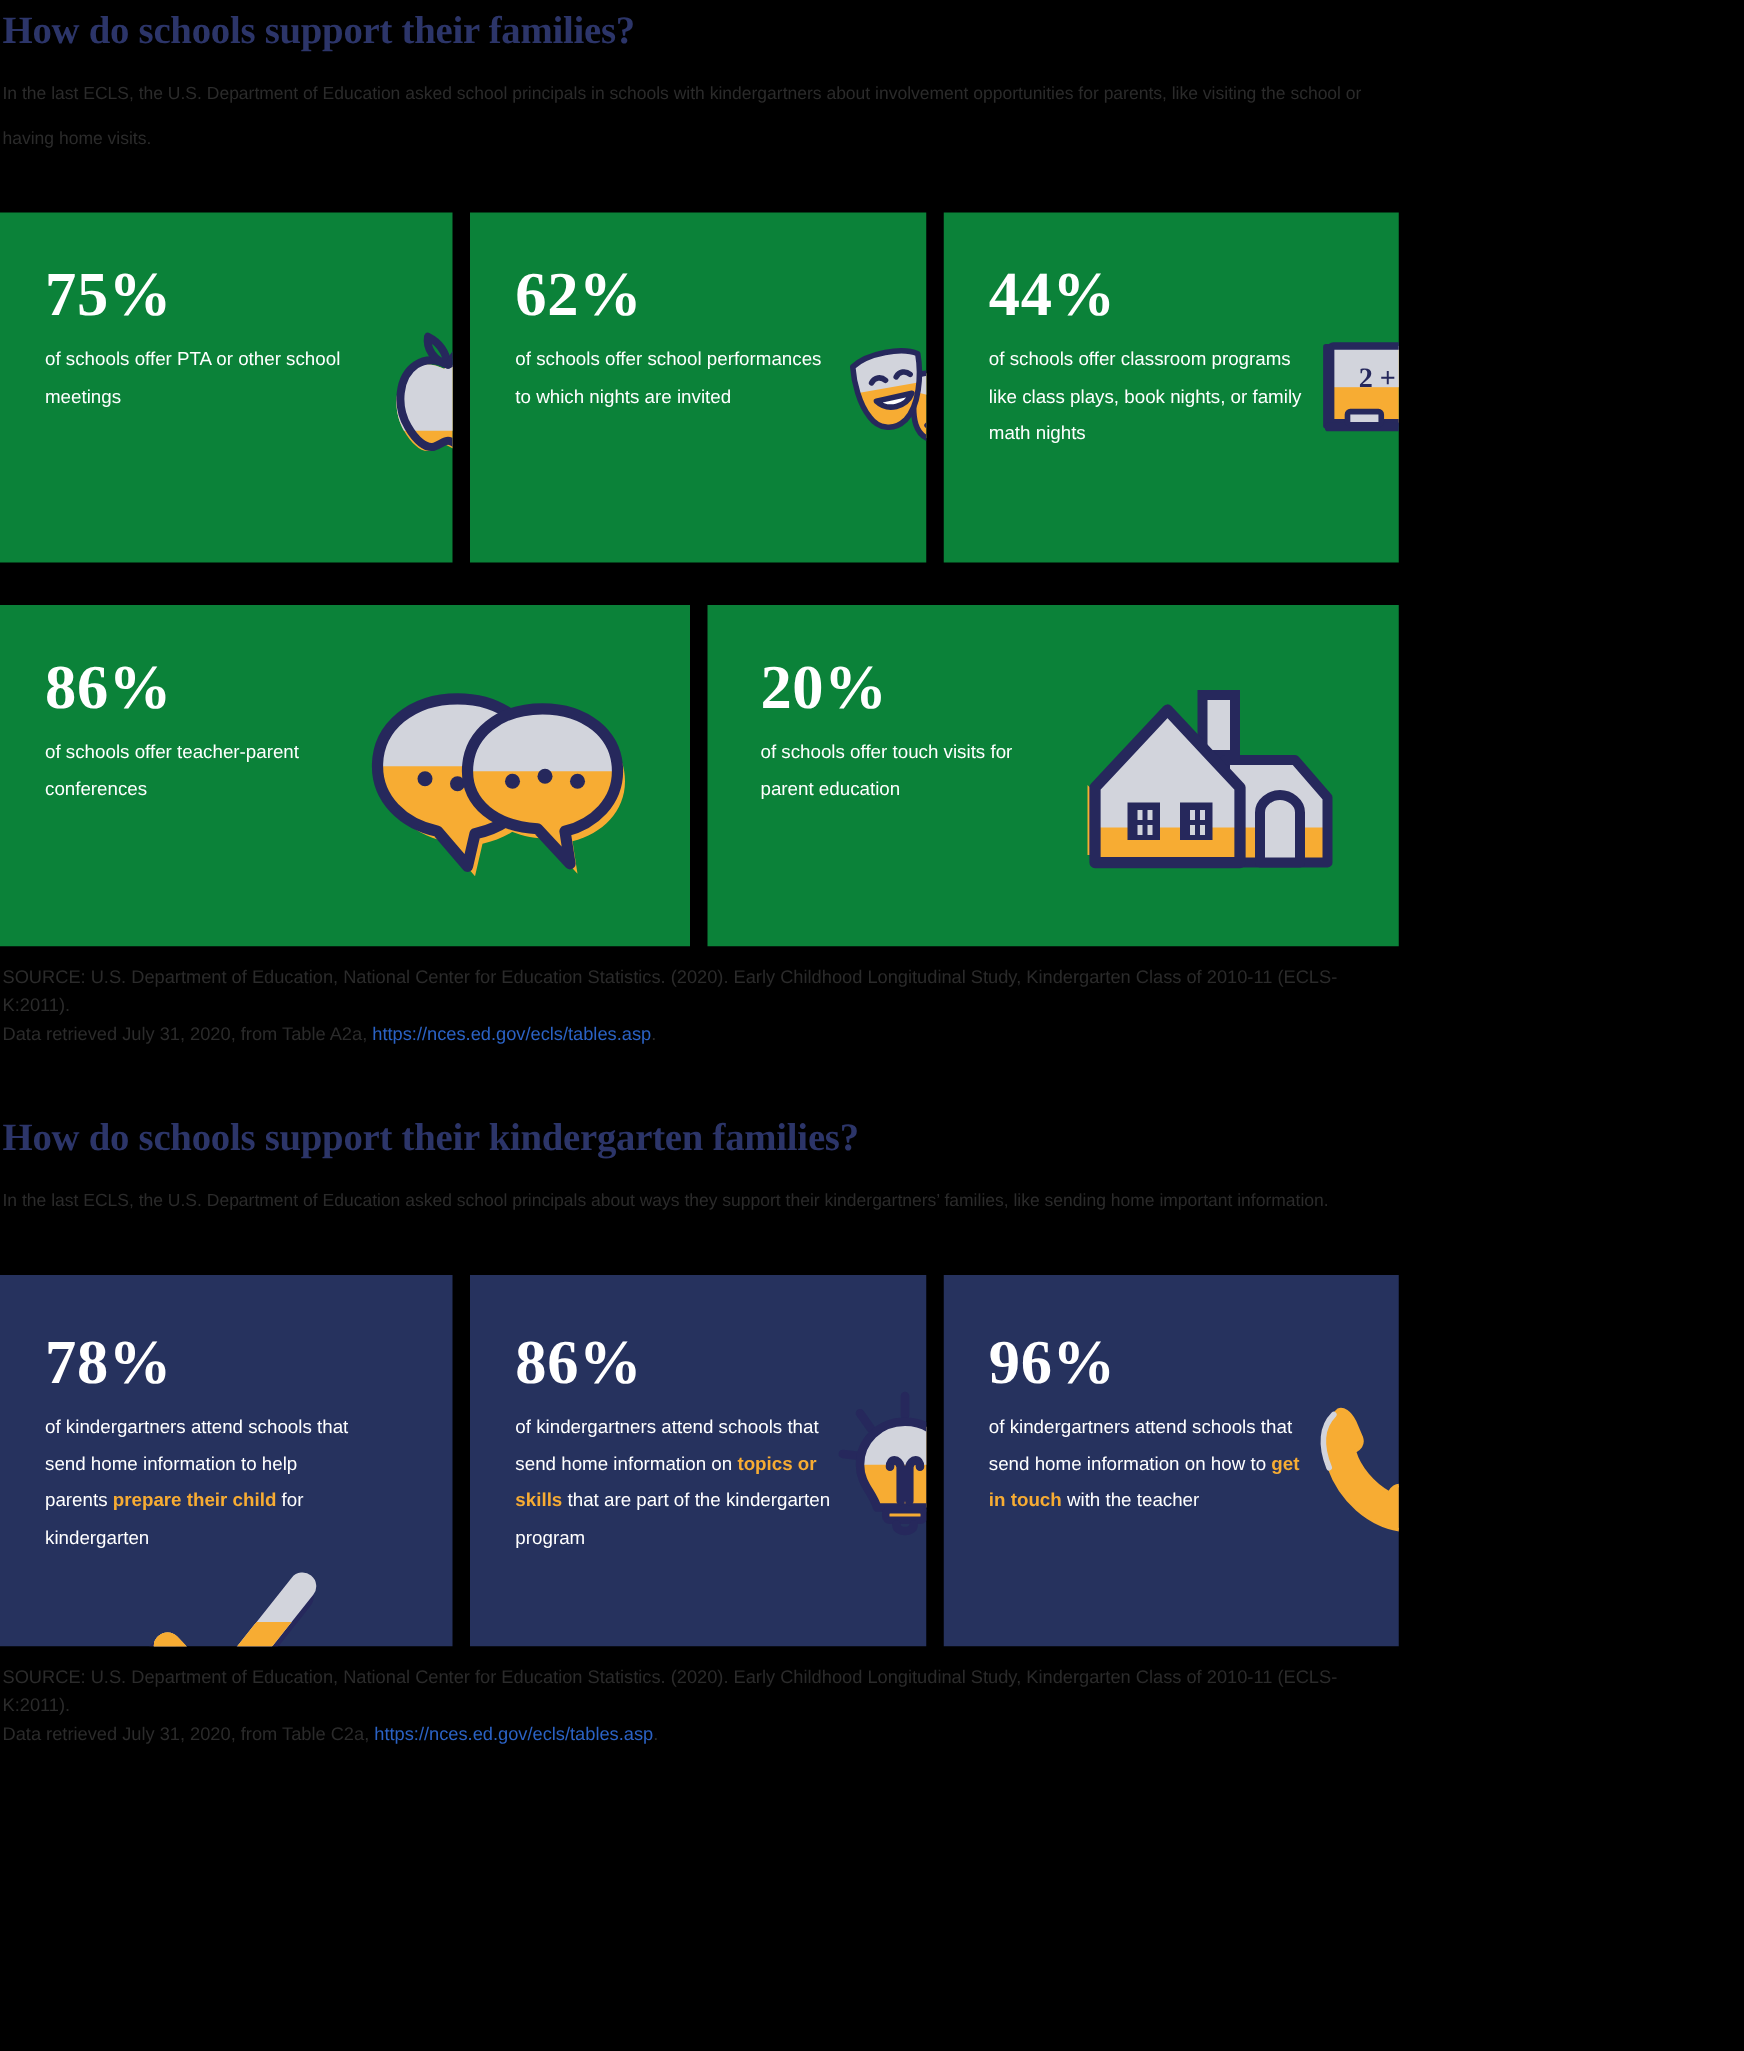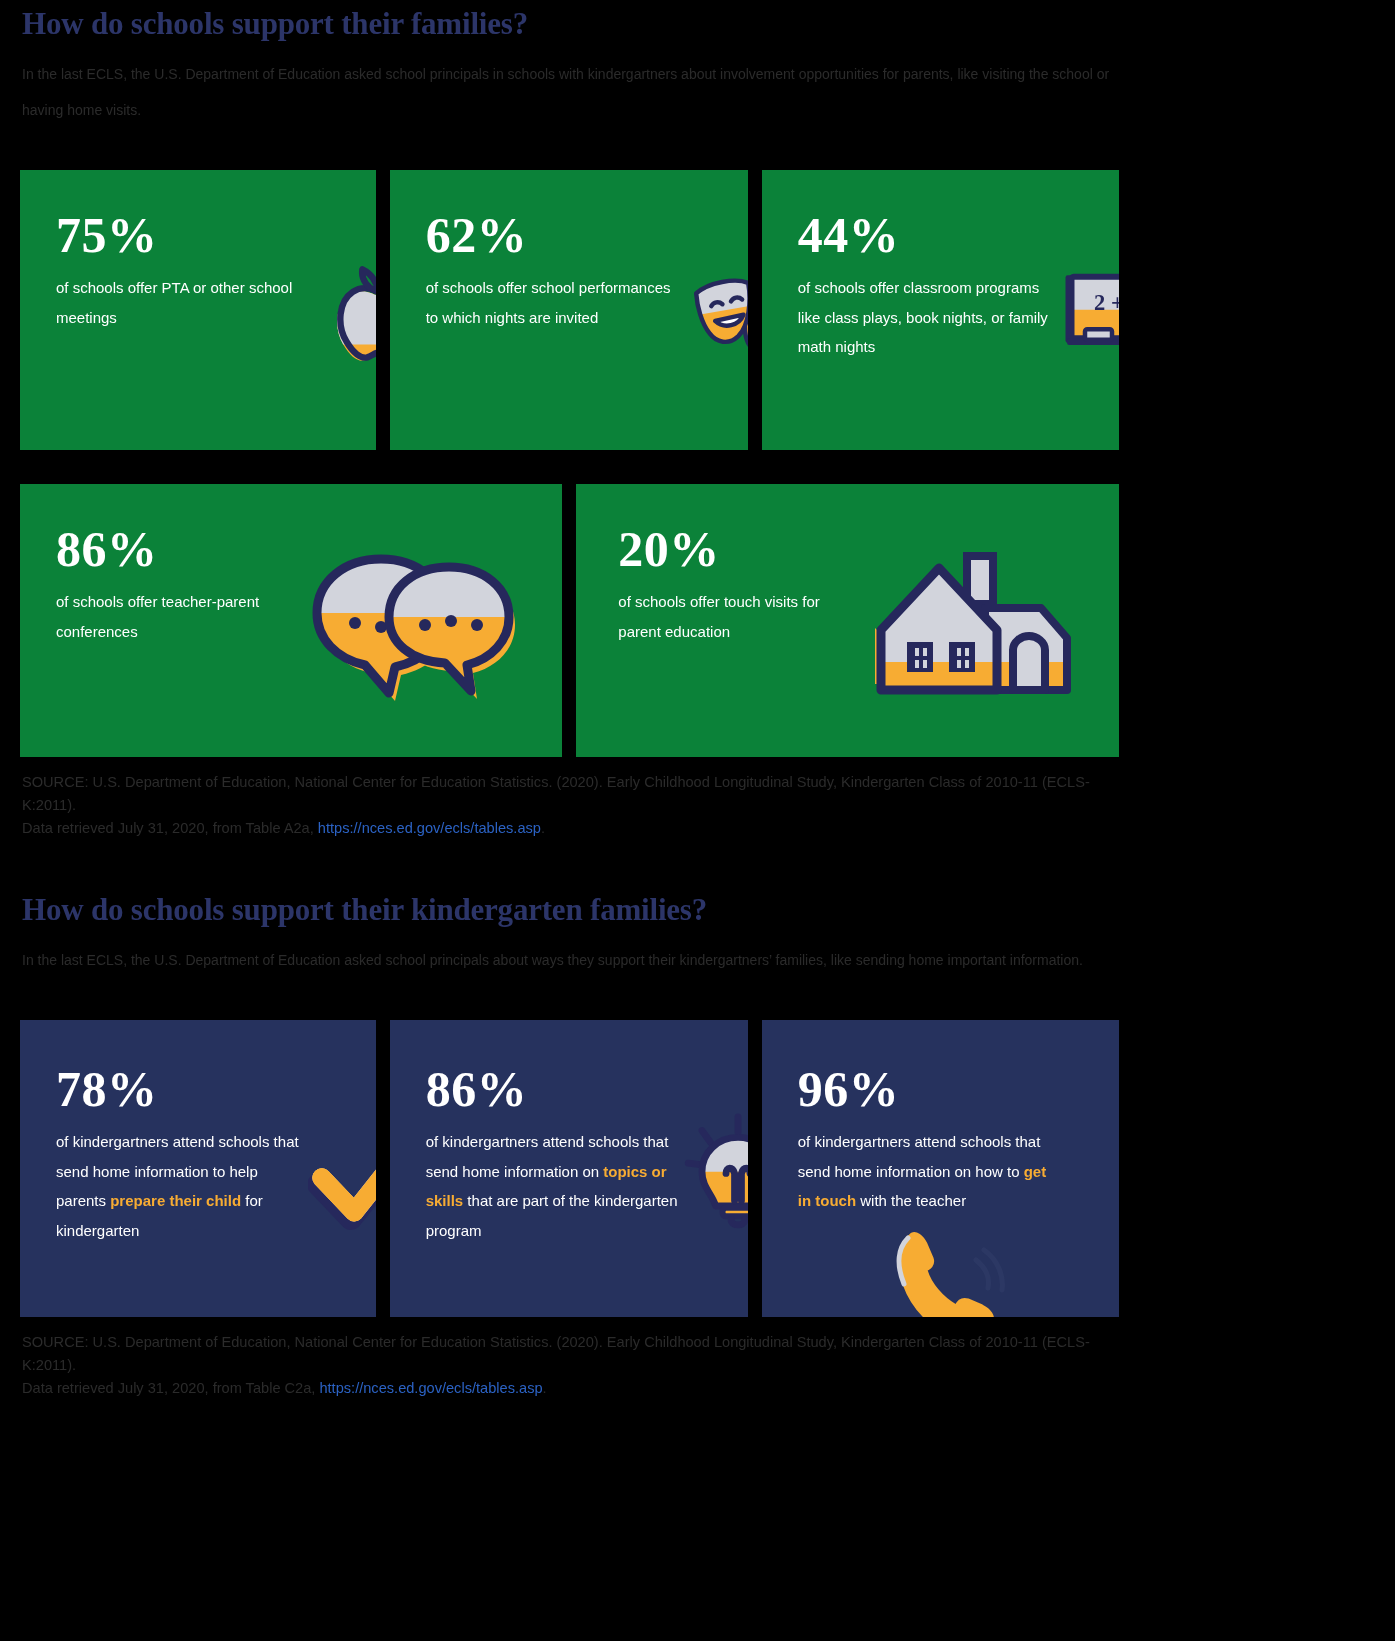--- a/index.html
+++ b/index.html
@@ -3,21 +3,21 @@
 <meta charset="utf-8">
 <style>
   * { box-sizing: border-box; margin: 0; padding: 0; }
   html, body {
     width: 1395px;
     background: #000000;
     font-family: "Liberation Sans", sans-serif;
   }
   body { padding: 0; }
 
-  .page { width: 1119px; min-height: 1641px; position: relative; padding-left: 20px; }
+  .page { width: 1119px; min-height: 1641px; position: relative; }
 
   .section-heading {
     font-family: "Liberation Serif", serif;
     font-weight: bold;
     font-size: 31px;
     color: #2c3569;
     letter-spacing: -0.2px;
     padding: 0 0 0 2px;
   }
   #sec1-heading { padding-top: 6px; }
@@ -73,23 +73,23 @@
   }
 
   
   .r1c1 { width: 430px; height: 280px; }
   .r1c2 { width: 433px; height: 280px; }
   .r1c3 { width: 432px; height: 280px; }
   
   .r2c1 { width: 661px; height: 273px; }
   .r2c2 { width: 660px; height: 273px; }
   
-  .r3c1 { width: 430px; height: 297px; }
+  .r3c1 { width: 430px; height: 297px; flex-direction: column; }
   .r3c2 { width: 433px; height: 297px; }
-  .r3c3 { width: 432px; height: 297px; flex-direction: column; }
+  .r3c3 { width: 432px; height: 297px; }
 
   .r2c1 .card-text, .r2c2 .card-text { max-width: 230px; }
   .r2c1 { padding-left: 36px; }
   .r2c2 { padding-left: 42px; }
   .r3c1, .r3c2, .r3c3 { padding-top: 44px; }
   .r3c1 .card-text, .r3c2 .card-text, .r3c3 .card-text { max-width: 252px; }
 
   
   .source {
     color: #2b2b2b;

